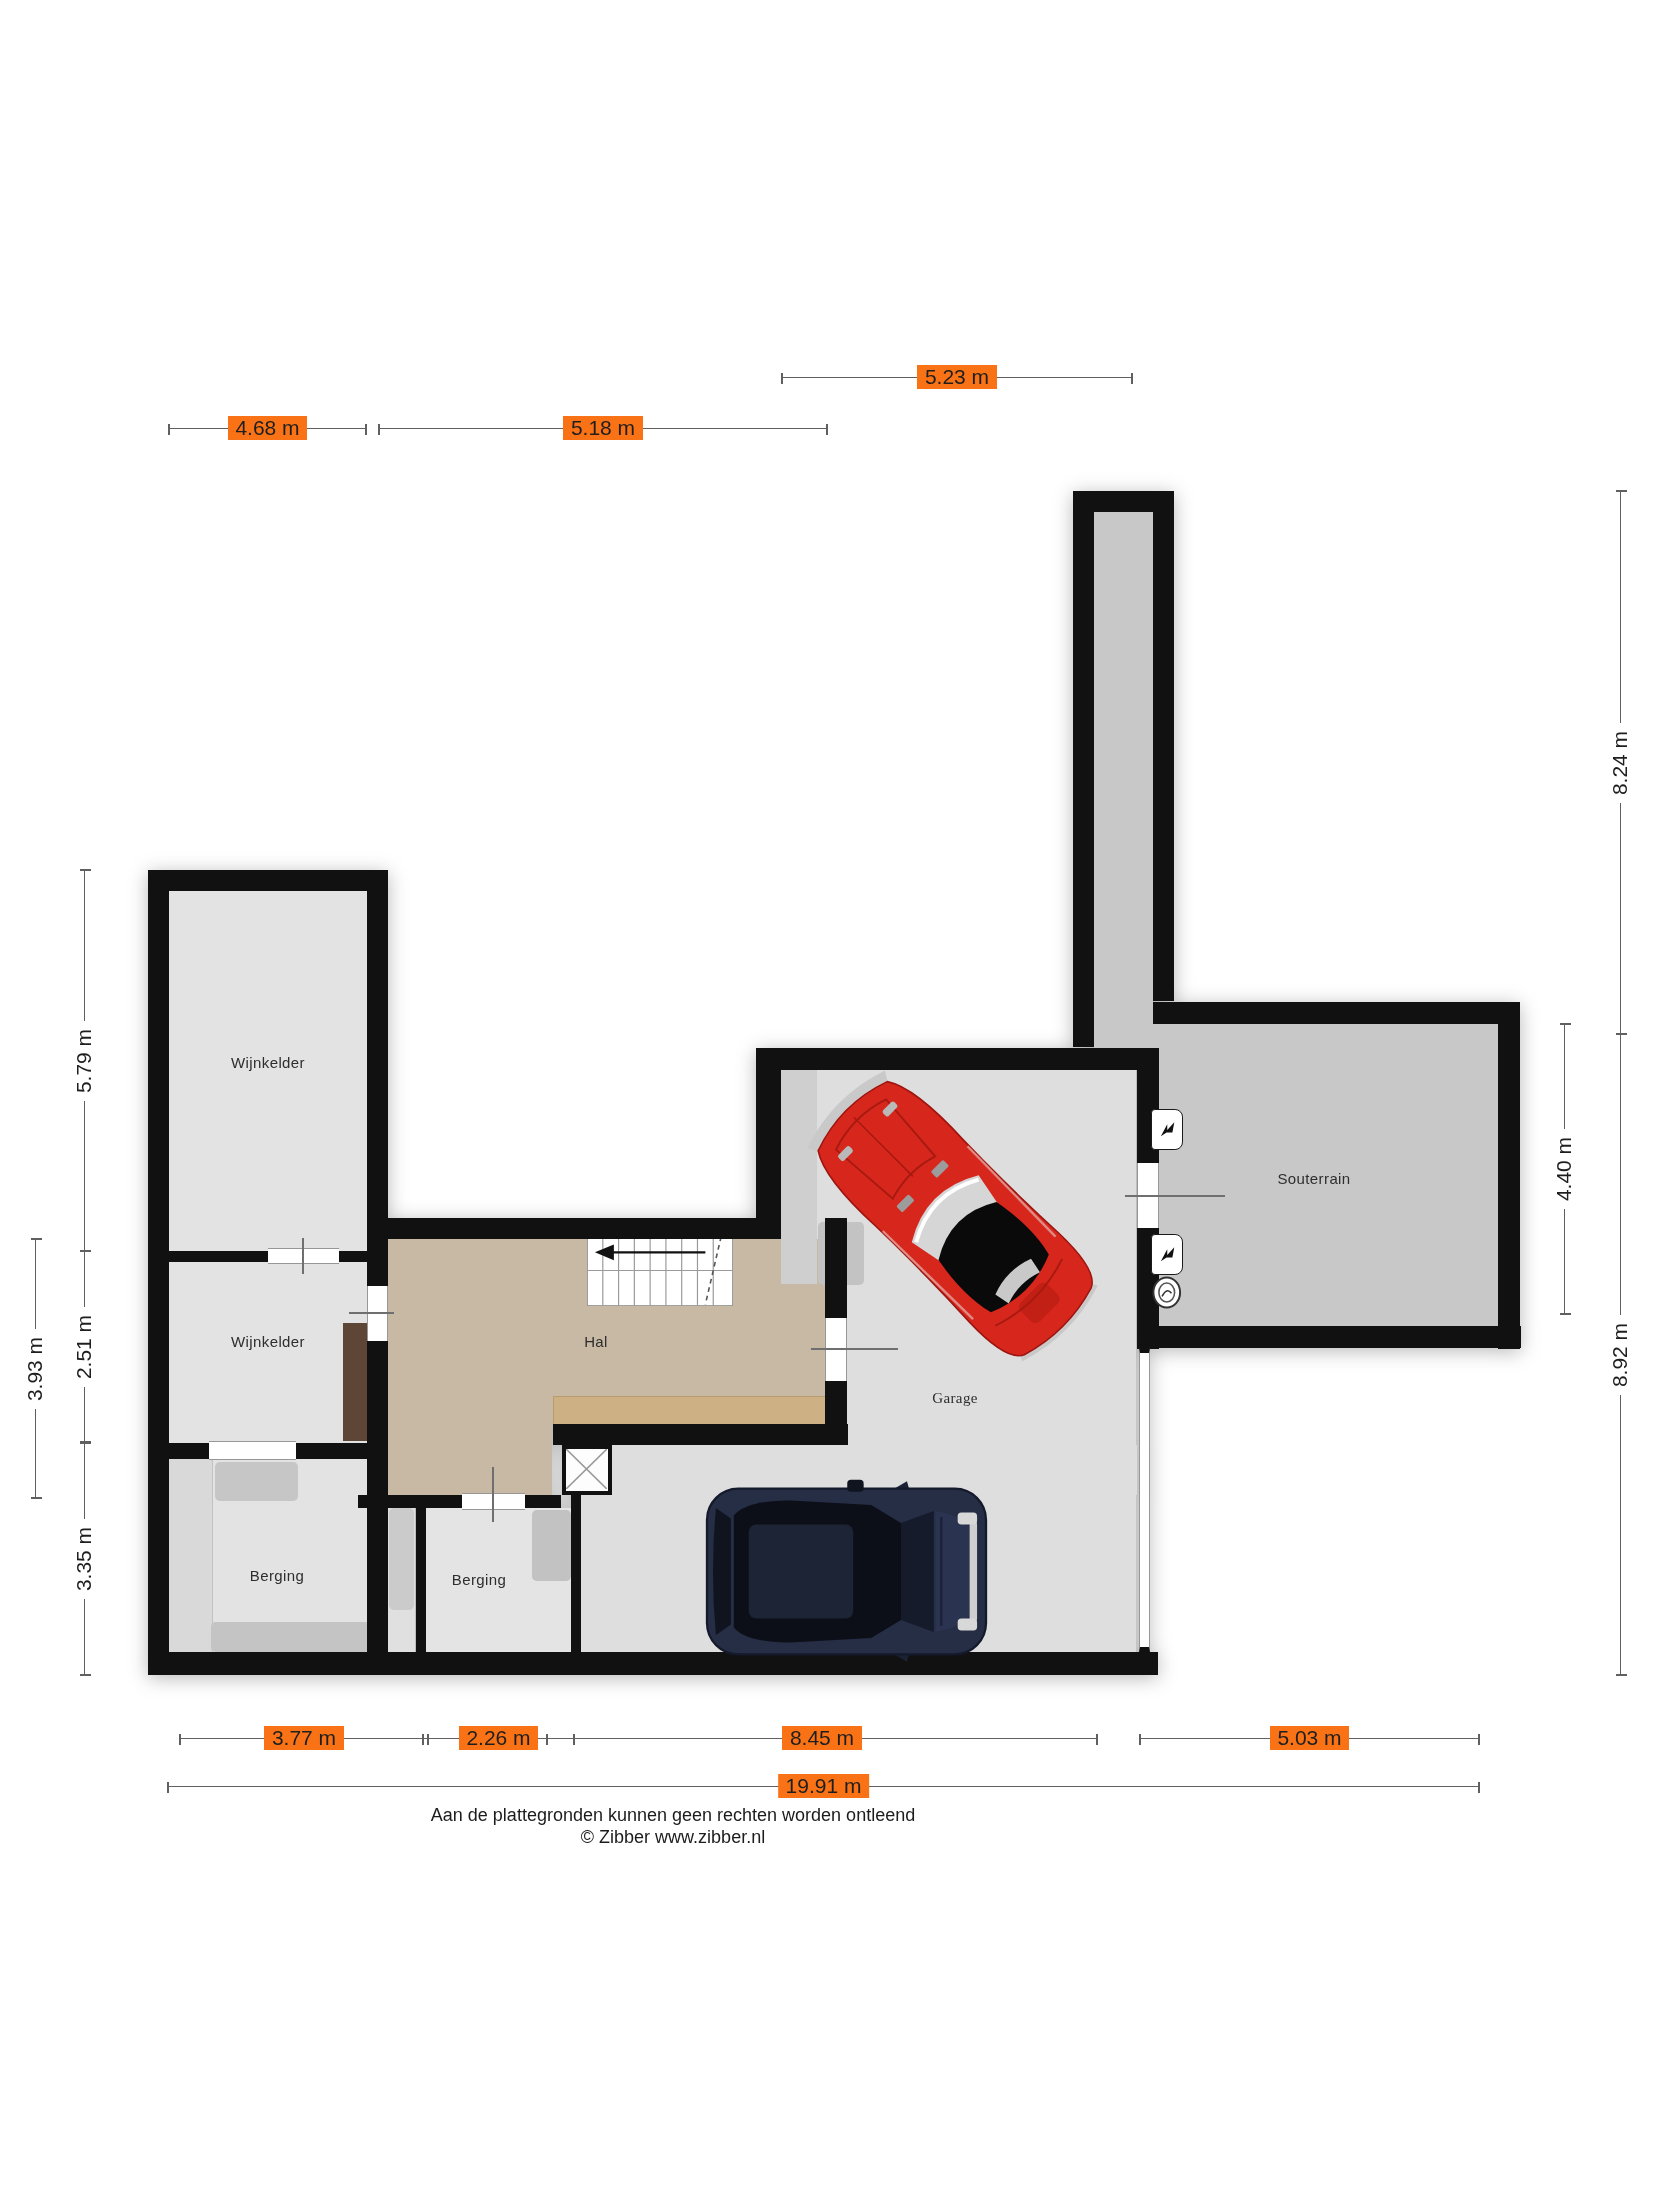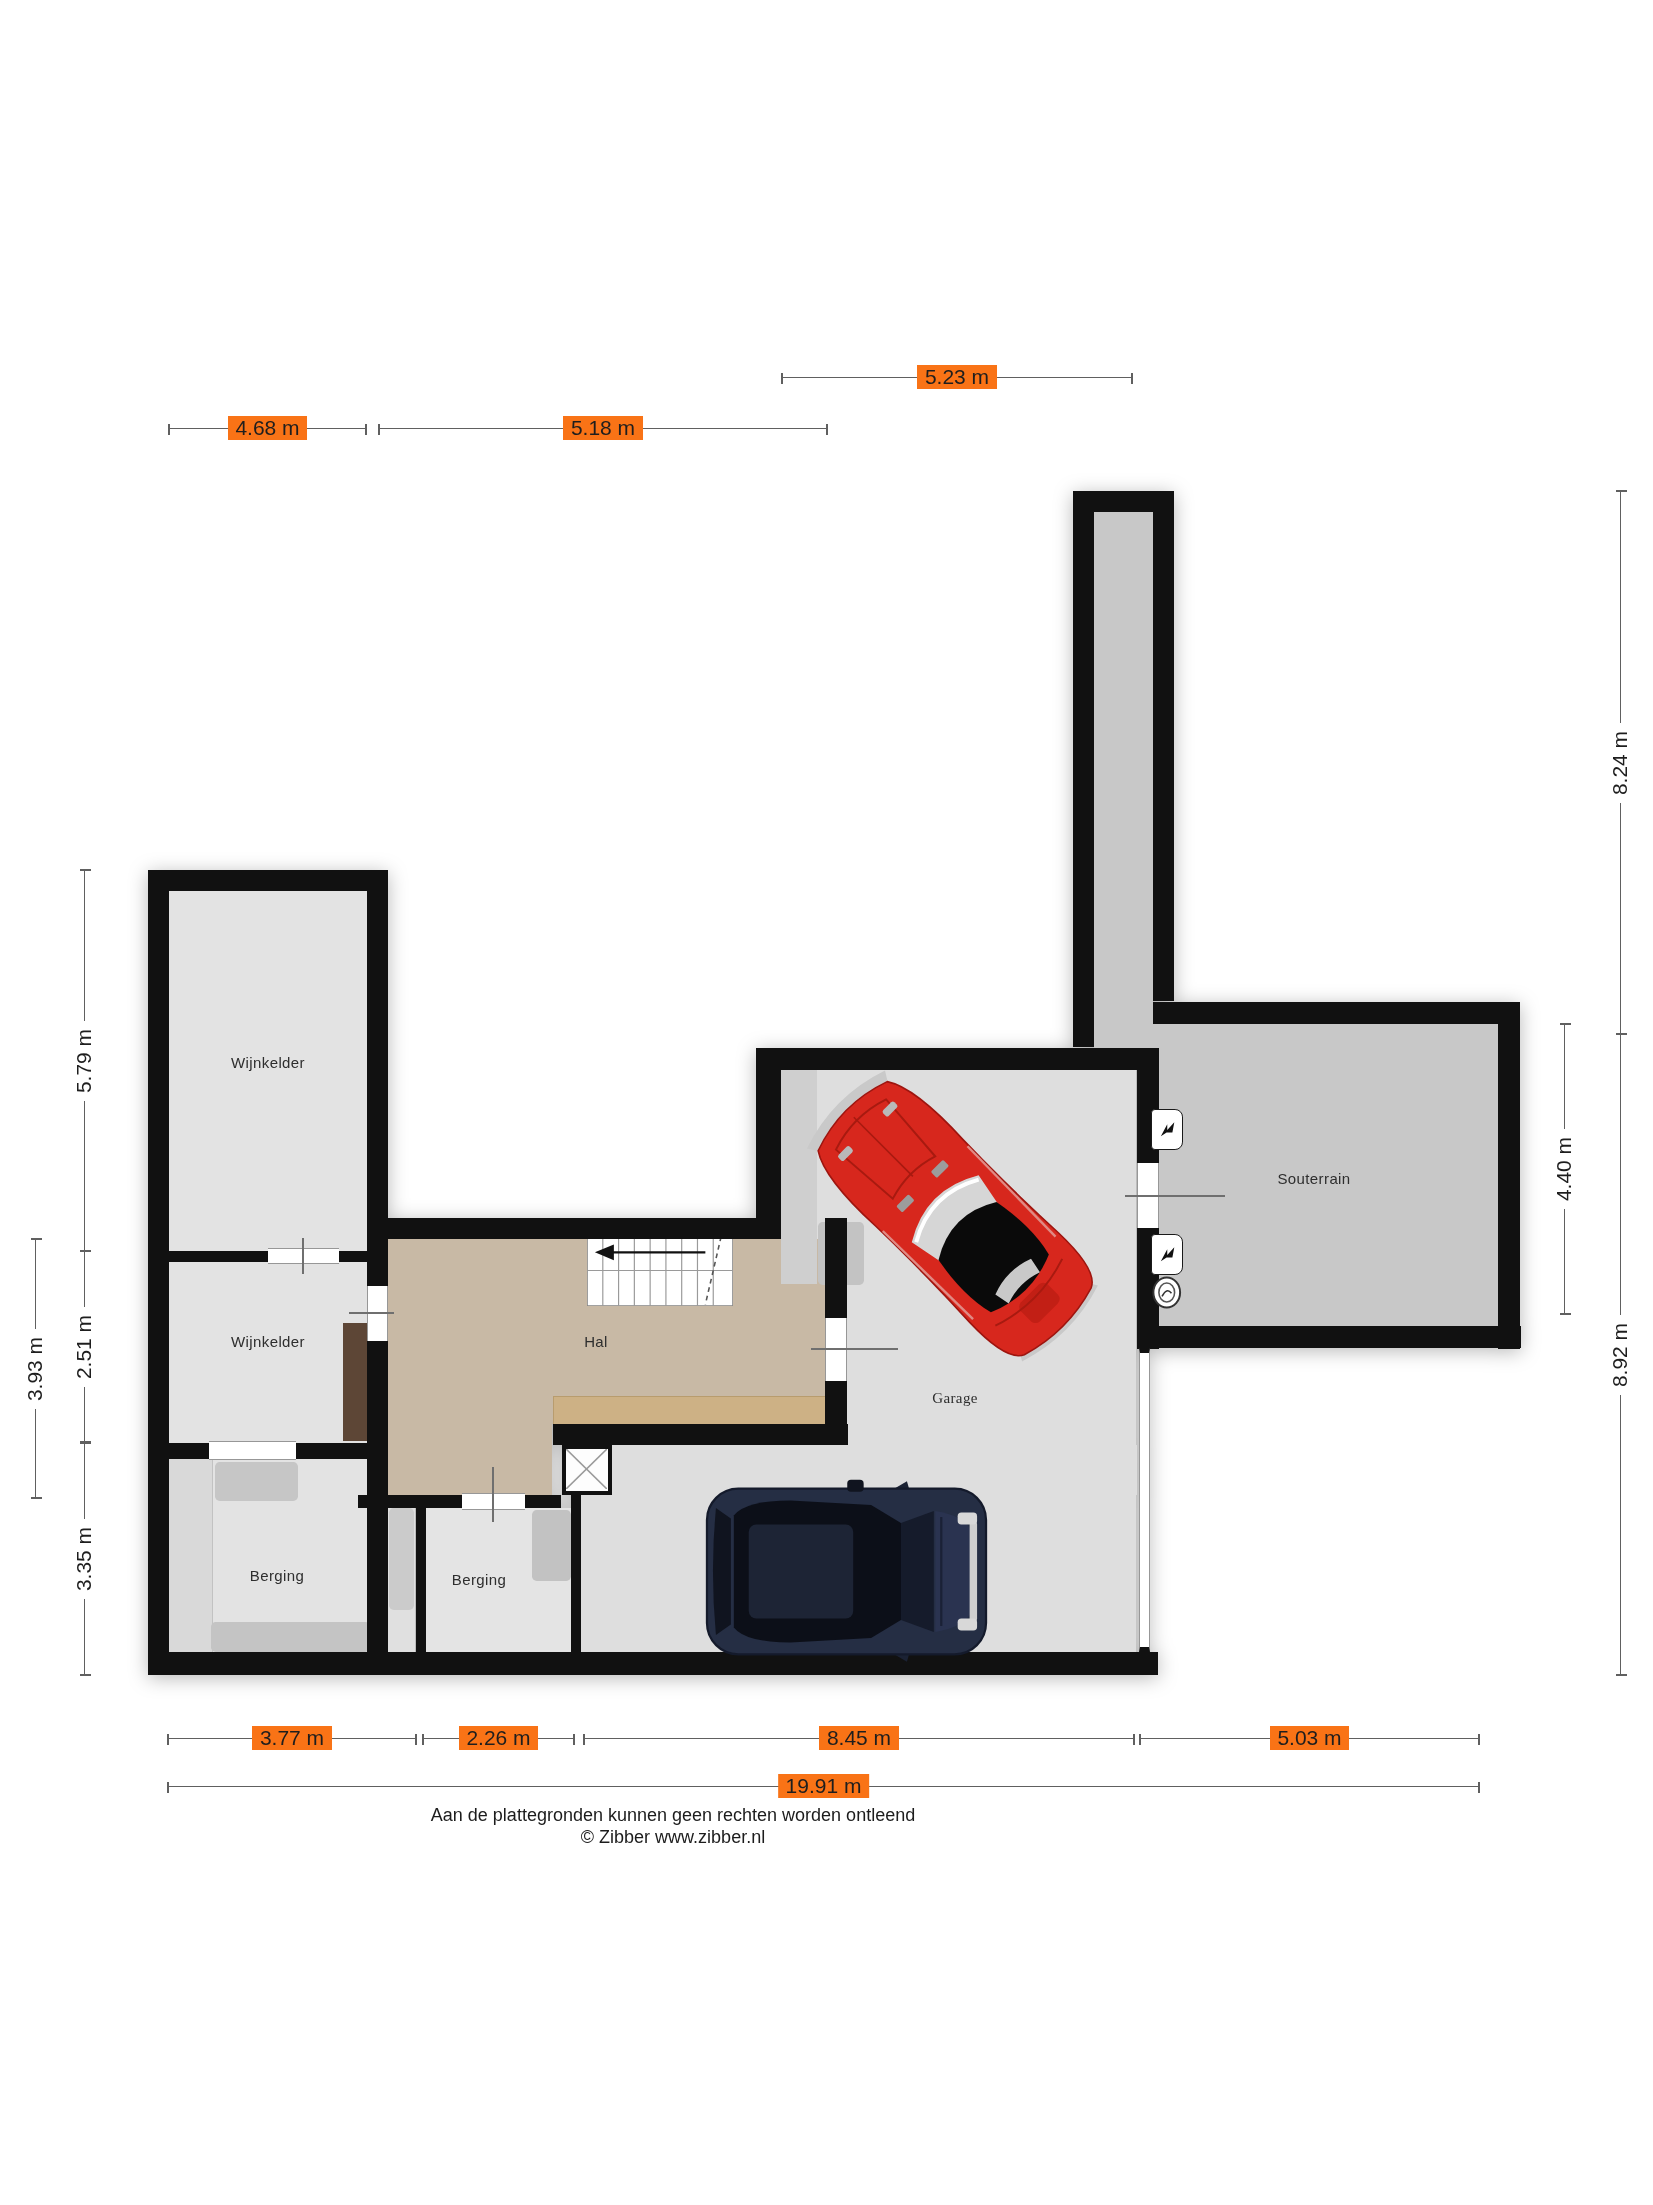--- a/index.html
+++ b/index.html
@@ -222,27 +222,27 @@
   <div class="dimh" style="left:782px;top:377px;width:350px;">
     <span class="lab">5.23 m</span>
     </div>
   <div class="dimh" style="left:169px;top:428px;width:197px;">
     <span class="lab">4.68 m</span>
     </div>
   <div class="dimh" style="left:379px;top:428px;width:448px;">
     <span class="lab">5.18 m</span>
     </div>
 
-  <div class="dimh" style="left:168px;top:1738px;width:248px;">
+  <div class="dimh" style="left:180px;top:1738px;width:248px;">
     <span class="lab">3.77 m</span>
     </div>
   <div class="dimh" style="left:423px;top:1738px;width:151px;">
     <span class="lab">2.26 m</span>
     </div>
-  <div class="dimh" style="left:584px;top:1738px;width:550px;text-align:right;">
+  <div class="dimh" style="left:547px;top:1738px;width:550px;text-align:right;">
     <span class="lab">8.45 m</span>
     </div>
   <div class="dimh" style="left:1140px;top:1738px;width:339px;">
     <span class="lab">5.03 m</span>
     </div>
   <div class="dimh" style="left:168px;top:1786px;width:1311px;">
     <span class="lab">19.91 m</span>
     </div>
 
   <div class="dimv" style="left:84px;top:870px;height:381px;">

